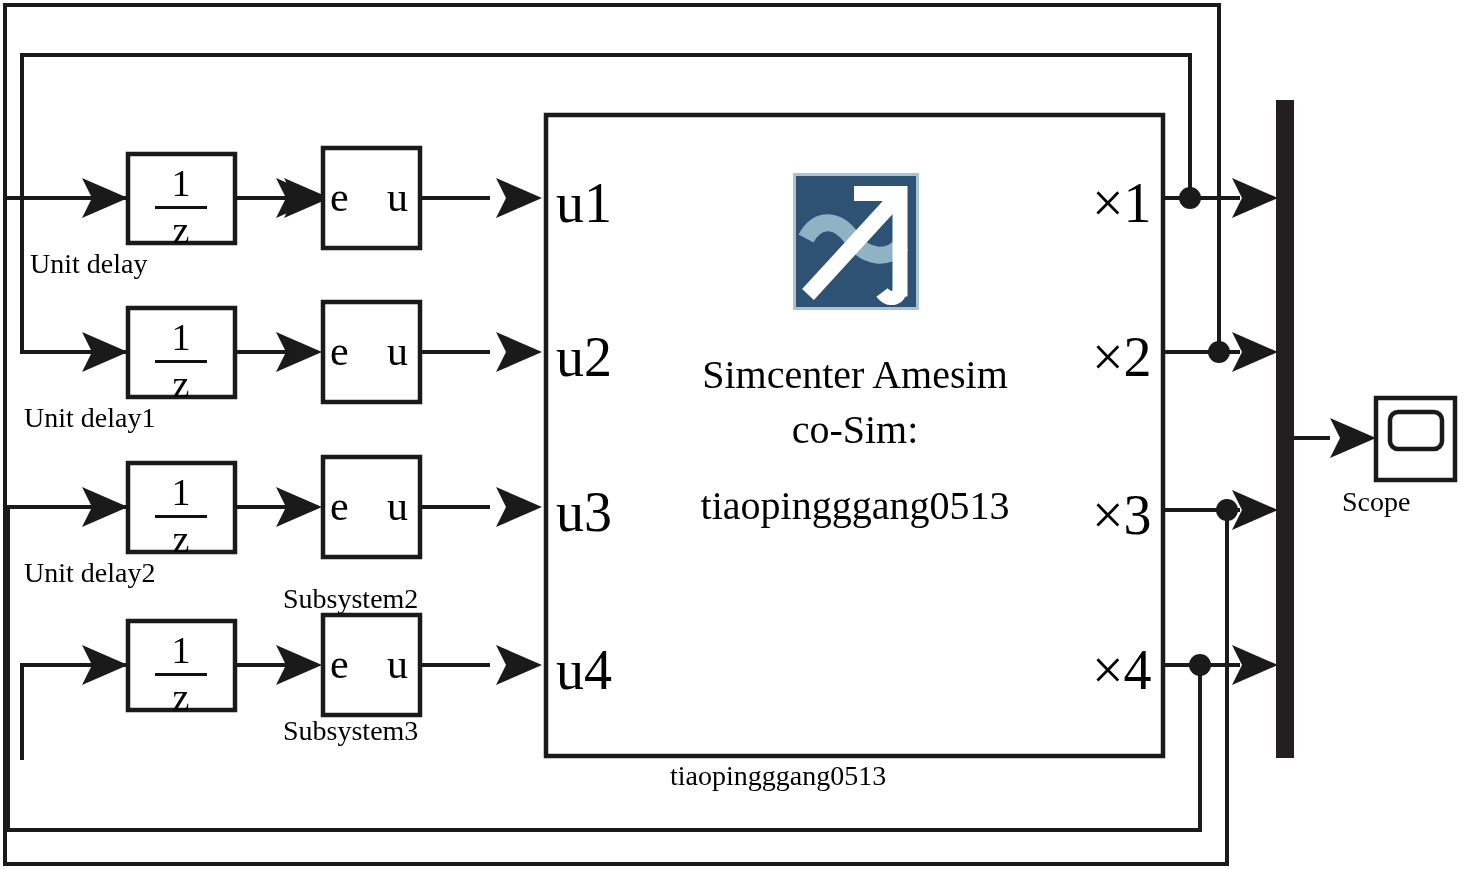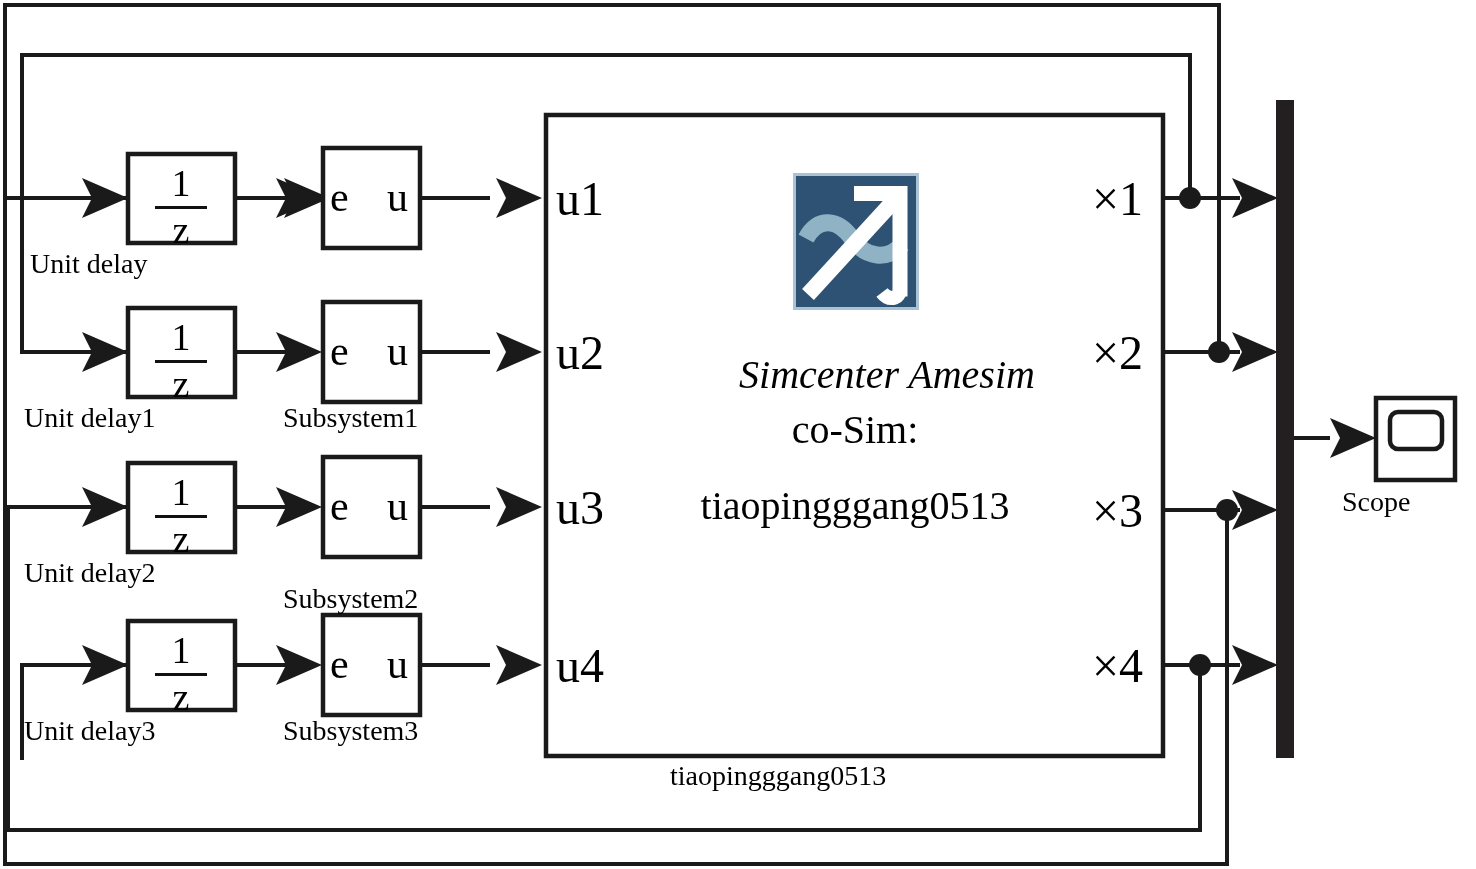--- a/index.html
+++ b/index.html
@@ -49,21 +49,21 @@
     color: #000000;
     font-family: "Liberation Serif", "DejaVu Serif", serif;
     white-space: nowrap;
     line-height: 1;
     -webkit-font-smoothing: antialiased;
   }
   .lbl-caption {
     font-size: 28px;
   }
   .lbl-port {
-    font-size: 48px;
+    font-size: 56px;
   }
   .lbl-io {
     font-size: 42px;
   }
   .lbl-block-title {
     font-size: 40px;
     text-align: center;
     width: 440px;
   }
   .frac {
@@ -257,26 +257,24 @@
   <div class="lbl lbl-io" style="left:330px; top:330px;">e</div>
   <div class="lbl lbl-io" style="left:387px; top:330px;">u</div>
   <div class="lbl lbl-io" style="left:330px; top:485px;">e</div>
   <div class="lbl lbl-io" style="left:387px; top:485px;">u</div>
   <div class="lbl lbl-io" style="left:330px; top:643px;">e</div>
   <div class="lbl lbl-io" style="left:387px; top:643px;">u</div>
 
   <div class="lbl lbl-caption" style="left:30px; top:250px;">Unit delay</div>
 
   <div class="lbl lbl-caption" style="left:24px; top:404px;">Unit delay1</div>
-  <div class="lbl lbl-caption" style="left:283px; top:404px;">Subsystem1</div>
 
   <div class="lbl lbl-caption" style="left:24px; top:559px;">Unit delay2</div>
   <div class="lbl lbl-caption" style="left:283px; top:559px;margin-top:26px;">Subsystem2</div>
 
-  <div class="lbl lbl-caption" style="left:24px; top:717px;">Unit delay3</div>
   <div class="lbl lbl-caption" style="left:283px; top:717px;">Subsystem3</div>
 
   <div class="lbl lbl-port" style="left:556px; top:175px;">u1</div>
   <div class="lbl lbl-port" style="left:556px; top:329px;">u2</div>
   <div class="lbl lbl-port" style="left:556px; top:484px;">u3</div>
   <div class="lbl lbl-port" style="left:556px; top:642px;">u4</div>
 
   <div class="lbl lbl-port" style="left:1092px; top:175px;">×1</div>
   <div class="lbl lbl-port" style="left:1092px; top:329px;">×2</div>
   <div class="lbl lbl-port" style="left:1092px; top:487px;">×3</div>
@@ -290,21 +288,21 @@
 
         <path d="M 58,17 L 104,17 L 104,120" stroke="#ffffff" stroke-width="15" fill="none" stroke-linecap="butt" stroke-linejoin="miter"></path>
 
         <path d="M 104,112 C 104,124 92,124 86,116" stroke="#ffffff" stroke-width="14" fill="none" stroke-linecap="butt"></path>
 
         <path d="M 12,118 L 100,22" stroke="#ffffff" stroke-width="16" fill="none" stroke-linecap="butt"></path>
       </svg>
     </div>
   </div>
 
-  <div class="lbl lbl-block-title" style="left:667px; top:355px;font-style:italic;">Simcenter Amesim</div>
+  <div class="lbl lbl-block-title" style="left:635px; top:355px;">Simcenter Amesim</div>
   <div class="lbl lbl-block-title" style="left:635px; top:410px;">co-Sim:</div>
   <div class="lbl lbl-block-title" style="left:635px; top:486px;">tiaopingggang0513</div>
 
   <div class="lbl lbl-caption" style="left:670px; top:762px;">tiaopingggang0513</div>
 
   <div class="lbl lbl-caption" style="left:1342px; top:488px;">Scope</div>
 
 </div>
 
 </body></html>

